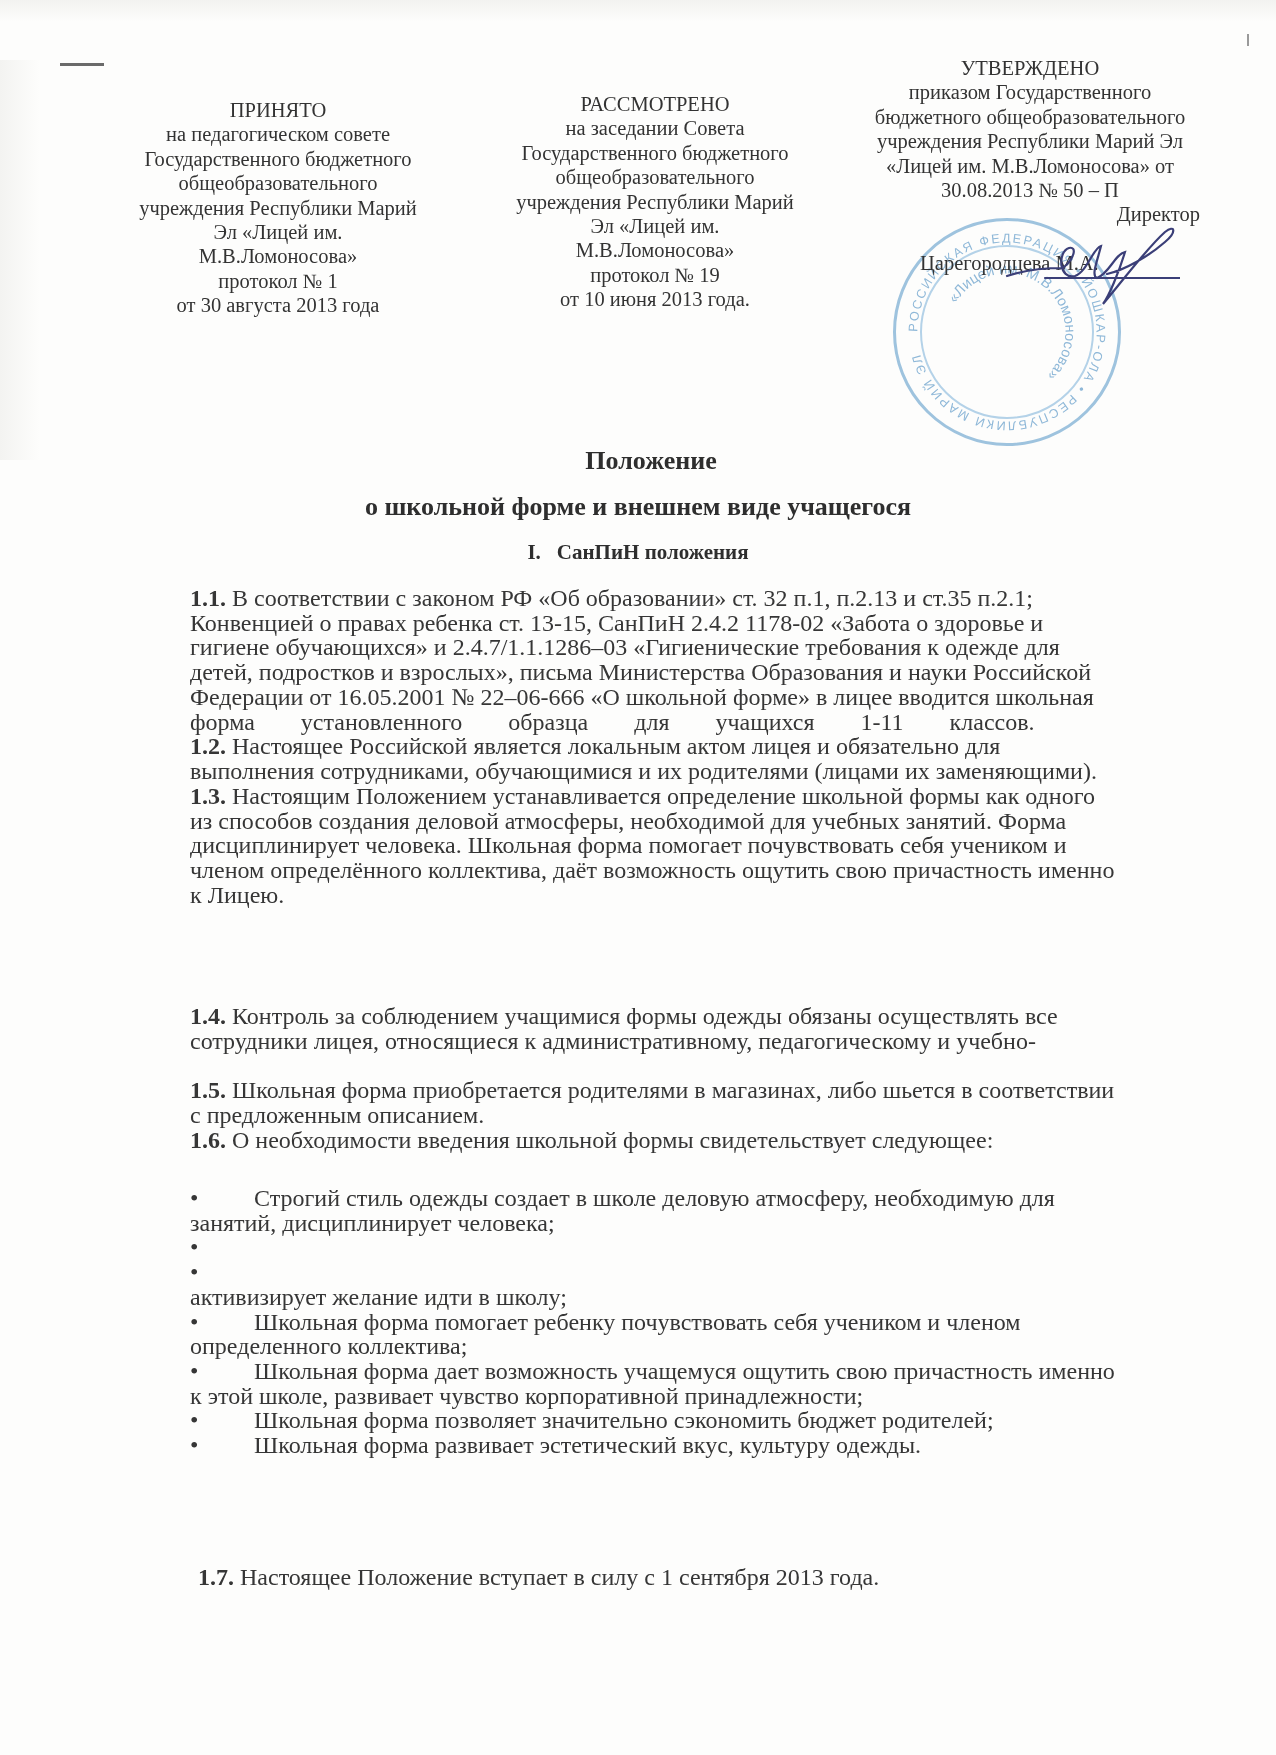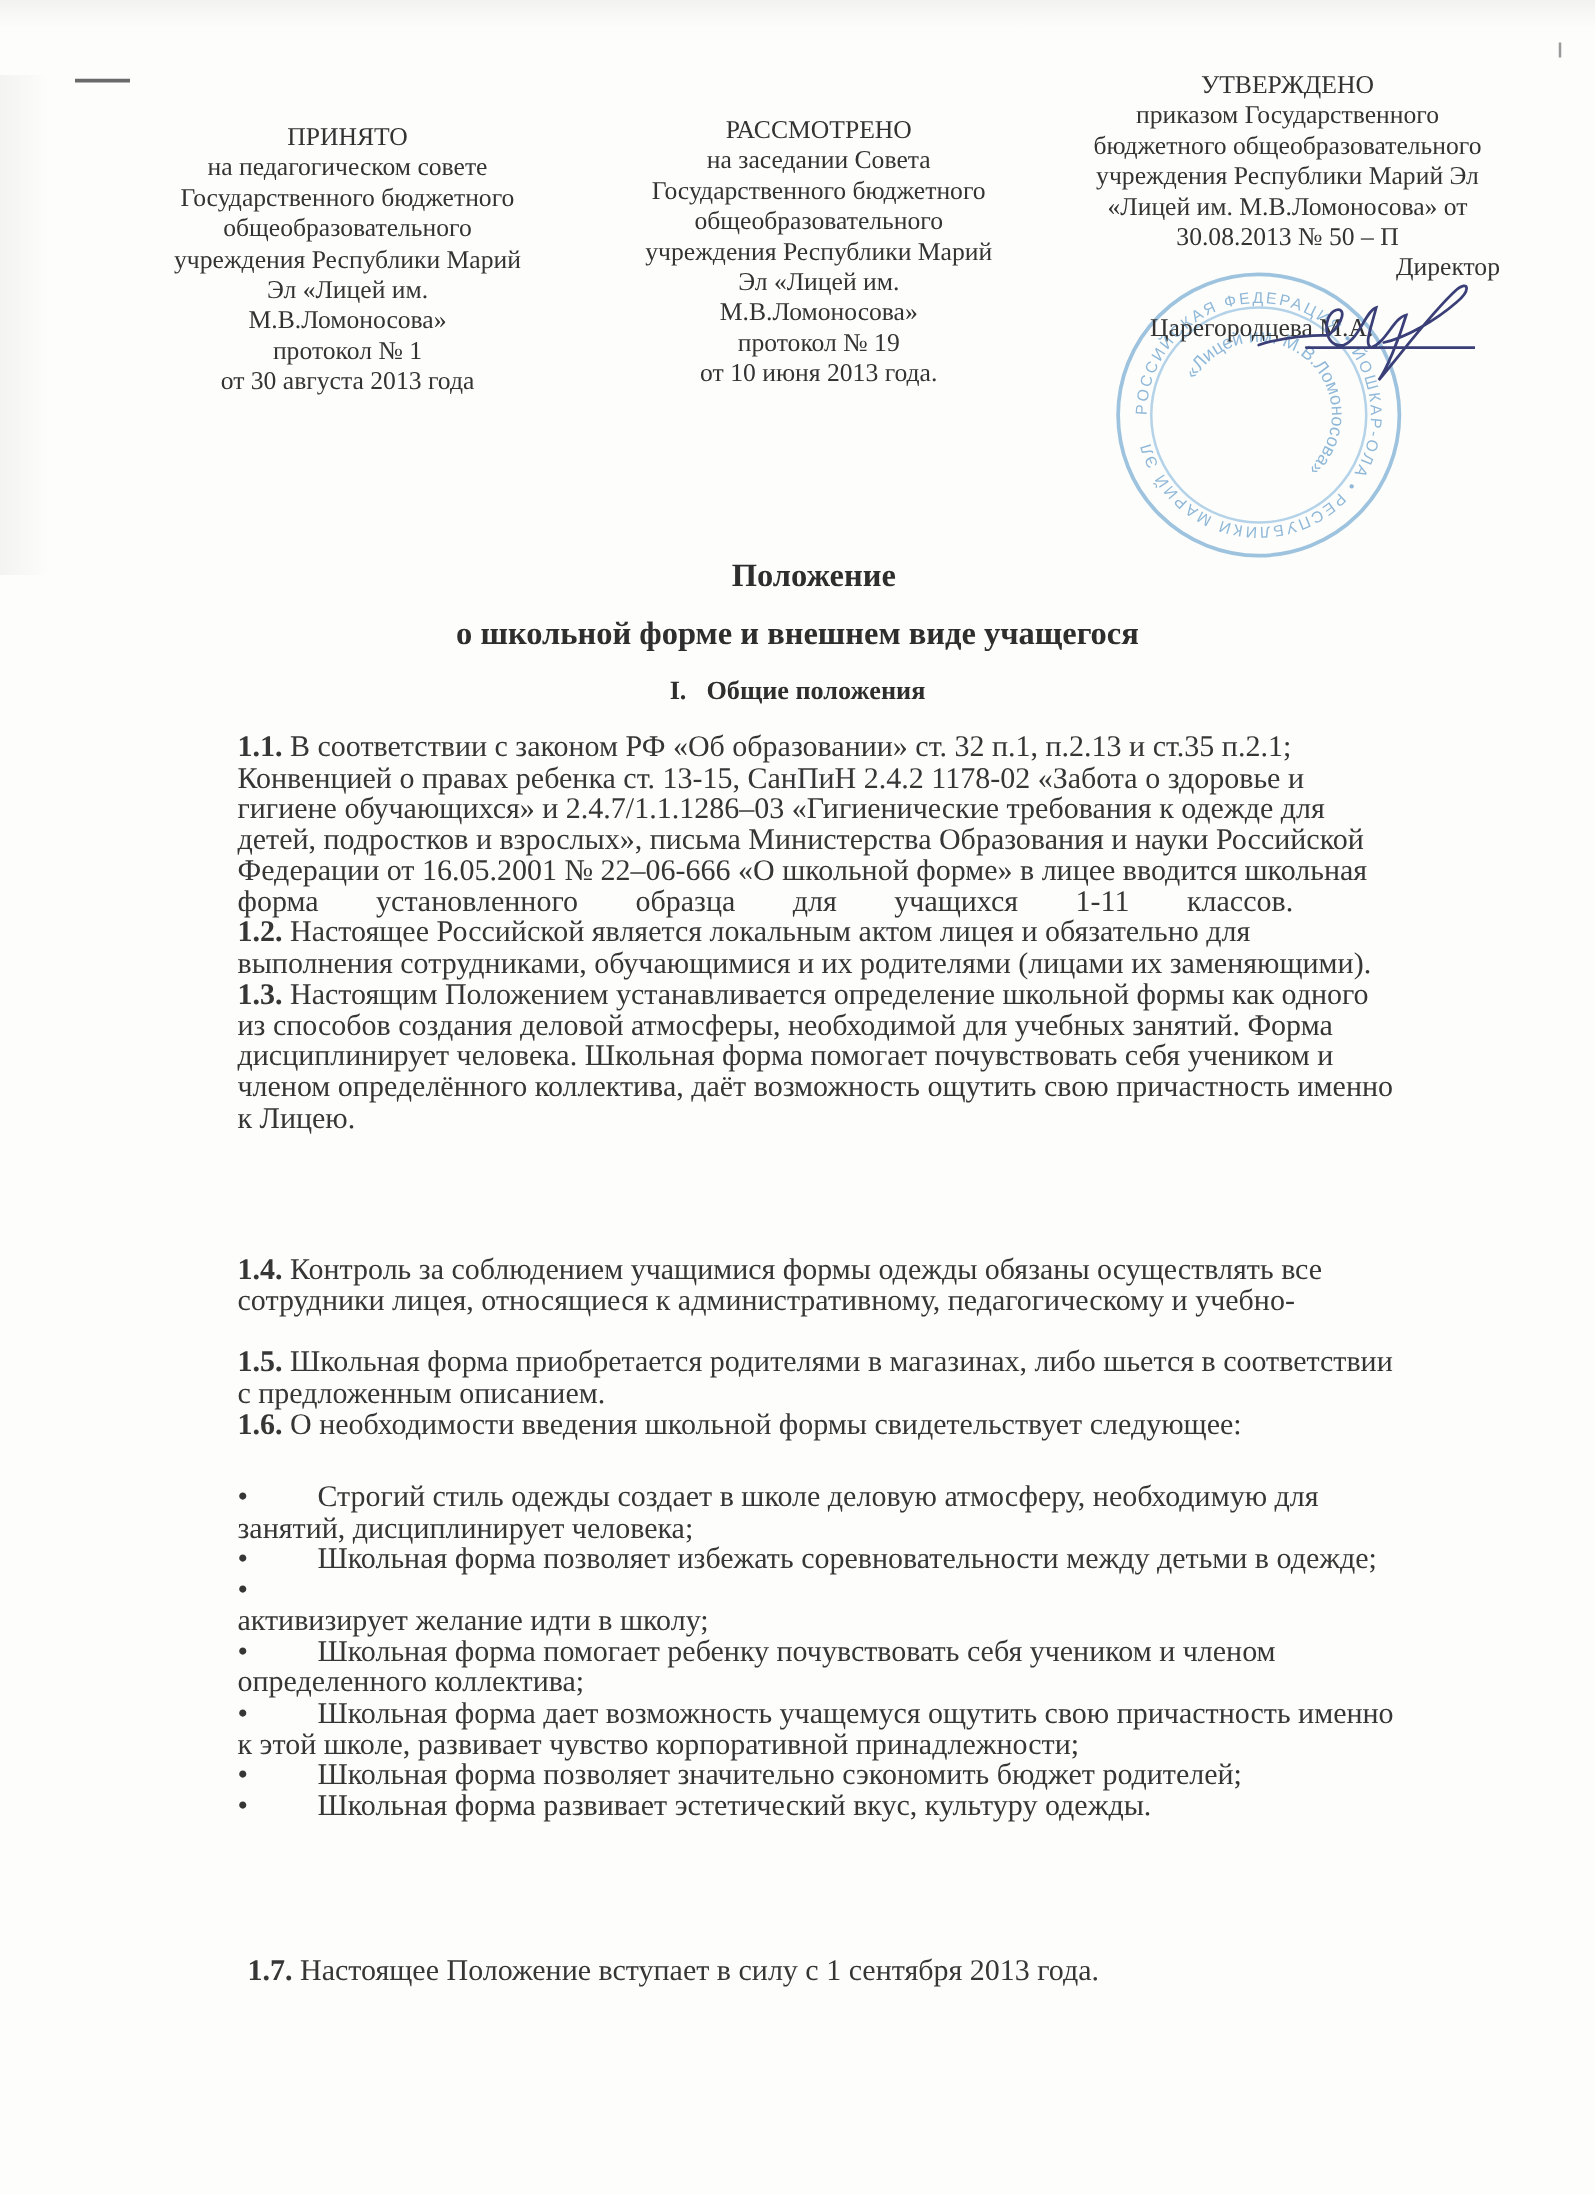--- a/index.html
+++ b/index.html
@@ -119,21 +119,21 @@
   <div style="text-align:left;padding-left:60px">Царегородцева М.А.</div>
 </div>
 
 <svg class="signature" viewBox="0 0 175 90">
   <path d="M2,58 C20,52 40,50 58,50 C70,40 72,28 64,30 C52,34 54,62 70,58 C82,54 88,30 96,28 C92,44 86,58 92,60 C104,56 110,36 120,34 C114,54 104,78 98,86 C112,70 140,32 160,14 C170,6 172,14 160,24 C144,38 120,52 102,56 M40,60 L175,60" fill="none" stroke="#3b3f78" stroke-width="2.2" stroke-linecap="round"></path>
 </svg>
 
 <div class="title" id="doc-title-1">Положение</div>
 <div class="title" id="doc-title-2">о школьной форме и внешнем виде учащегося</div>
 <div class="title" id="section-heading">
-  <span class="roman">I.</span><span>Общие положения</span>
+  <span class="roman">I.</span><span>СанПиН положения</span>
 </div>
 
 <div class="body-text" style="top:586px">
   <div><span class="num">1.1.</span> <span>В соответствии с законом РФ «Об образовании» ст. 32 п.1, п.2.13 и  ст.35 п.2.1;</span></div>
   <div>Конвенцией о правах ребенка ст. 13-15,  СанПиН  2.4.2 1178-02 «Забота о здоровье и</div>
   <div>гигиене обучающихся» и 2.4.7/1.1.1286–03 «Гигиенические требования к одежде для</div>
   <div>детей, подростков и взрослых», письма Министерства Образования и науки Российской</div>
   <div>Федерации от 16.05.2001 № 22–06-666 «О школьной форме»  в лицее  вводится школьная</div>
   <div style="word-spacing:40px">форма установленного образца для учащихся 1-11 классов.</div>
 </div>
@@ -169,21 +169,20 @@
   <div>
     <div class="bullet-row">
         <span class="bullet">•</span>
         <span>Строгий стиль одежды создает в школе деловую атмосферу, необходимую для</span>
       </div>
     <div>занятий, дисциплинирует человека;</div>
   </div>
   <div>
     <div class="bullet-row">
         <span class="bullet">•</span>
-        <span>Школьная форма позволяет избежать соревновательности между детьми в одежде;</span>
       </div>
   </div>
   <div>
     <div class="bullet-row">
         <span class="bullet">•</span>
       </div>
     <div>активизирует желание идти в школу;</div>
   </div>
   <div>
     <div class="bullet-row">

